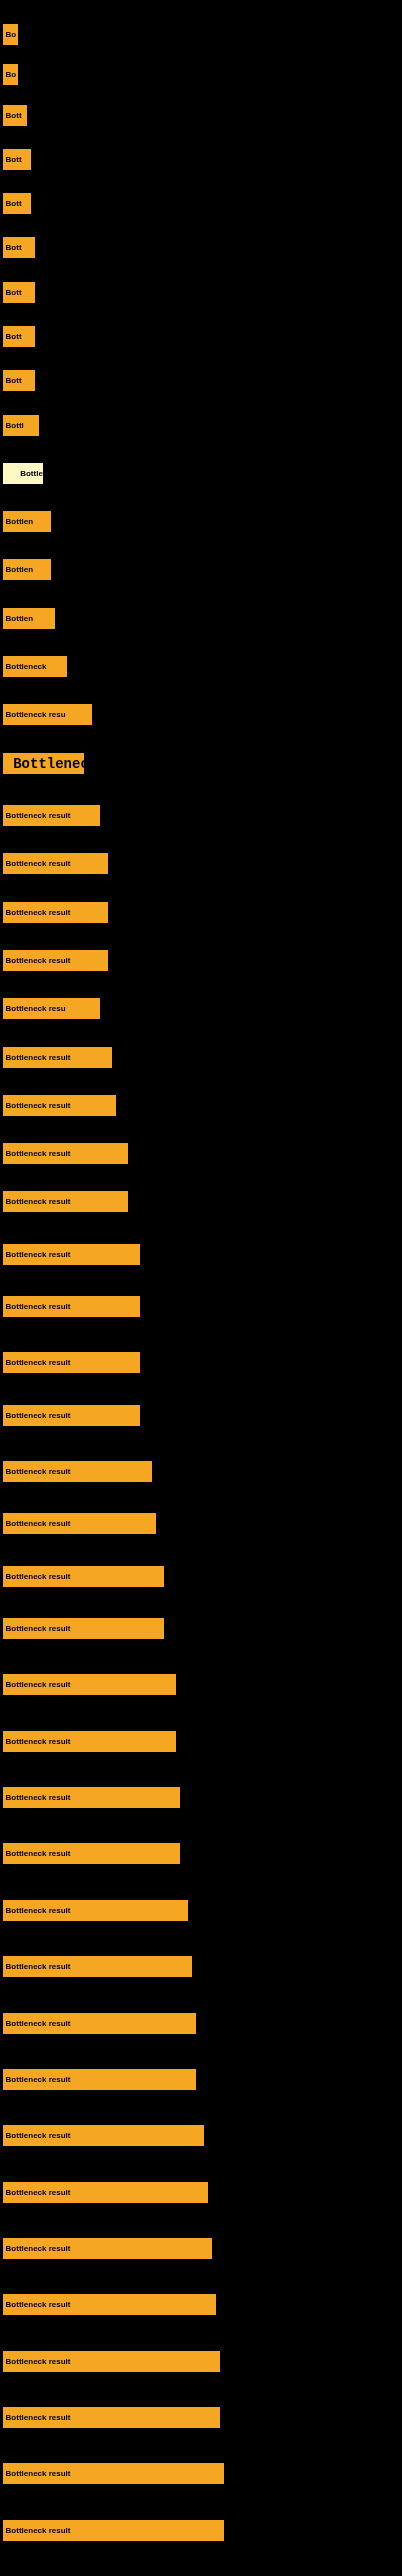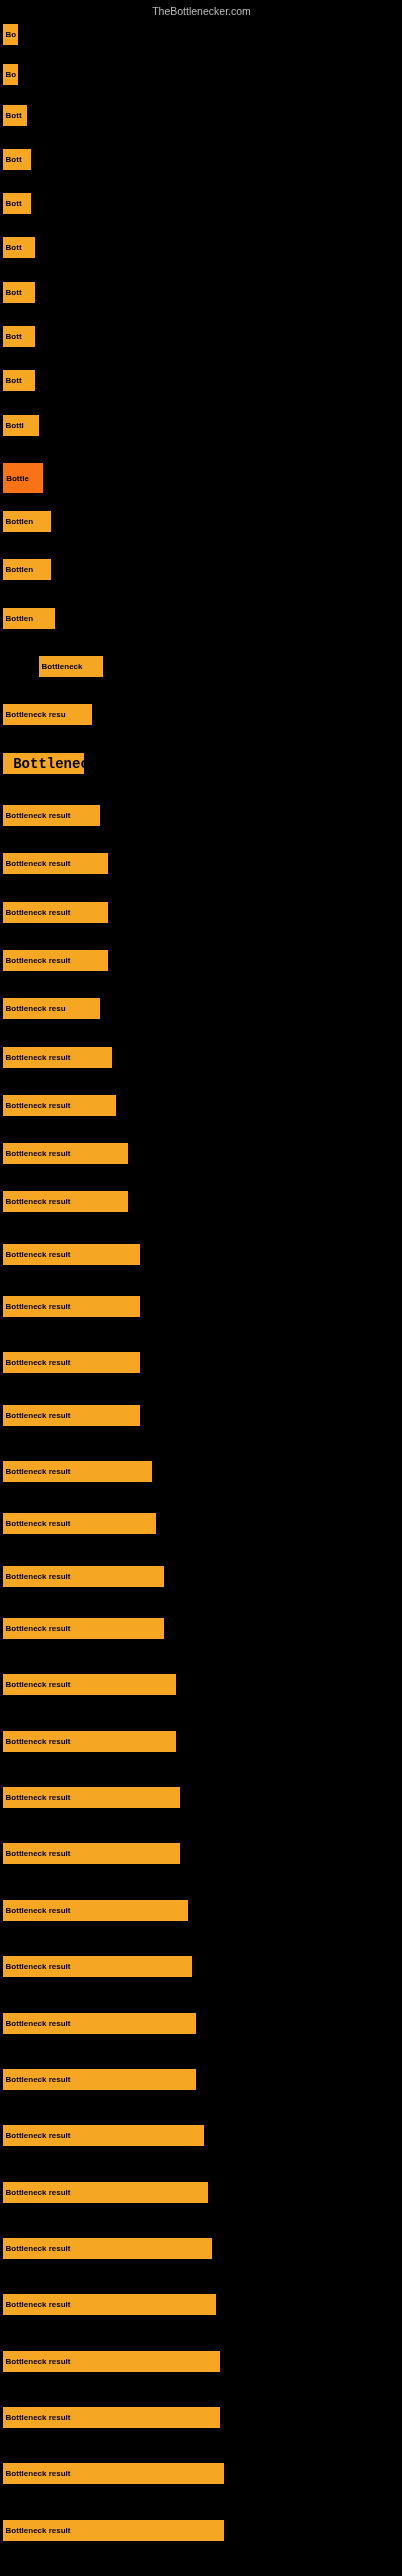--- a/index.html
+++ b/index.html
@@ -14,21 +14,20 @@
       color: #ccc;
       font-size: 11.3px;
       text-align: center;
       padding: 6.4px 0 3.2px 0;
     }
   </style>
 </head>
 <body>
 
 <div style="position: relative; width: 403px; height: 2576px; background: #000;">
-  <div class="site-title" style="position: absolute; top: 0; left: 0; width: 100%; color: #bbb; font-size: 10.5px; text-align: center; padding-top: 4.8px;">TheBottlenecker.com</div>
   <div id="bars-container"></div>
 <div style="position: absolute; top: 24px; left: 3.2px; display: flex; align-items: center;">
       <div style="background-color: rgb(245, 166, 35); height: 21px; width: 14.5px; display: flex; align-items: center; padding-left: 2.4px; color: rgb(0, 0, 0); font-size: 8px; font-weight: bold; white-space: nowrap; overflow: hidden; font-family: Arial, sans-serif;">Bo</div>
     </div>
     <div style="position: absolute; top: 64px; left: 3.2px; display: flex; align-items: center;">
       <div style="background-color: rgb(245, 166, 35); height: 21px; width: 14.5px; display: flex; align-items: center; padding-left: 2.4px; color: rgb(0, 0, 0); font-size: 8px; font-weight: bold; white-space: nowrap; overflow: hidden; font-family: Arial, sans-serif;">Bo</div>
     </div>
     <div style="position: absolute; top: 105px; left: 3.2px; display: flex; align-items: center;">
       <div style="background-color: rgb(245, 166, 35); height: 21px; width: 24px; display: flex; align-items: center; padding-left: 2.4px; color: rgb(0, 0, 0); font-size: 8px; font-weight: bold; white-space: nowrap; overflow: hidden; font-family: Arial, sans-serif;">Bott</div>
     </div>
@@ -47,32 +46,32 @@
     <div style="position: absolute; top: 326px; left: 3.2px; display: flex; align-items: center;">
       <div style="background-color: rgb(245, 166, 35); height: 21px; width: 32px; display: flex; align-items: center; padding-left: 2.4px; color: rgb(0, 0, 0); font-size: 8px; font-weight: bold; white-space: nowrap; overflow: hidden; font-family: Arial, sans-serif;">Bott</div>
     </div>
     <div style="position: absolute; top: 370px; left: 3.2px; display: flex; align-items: center;">
       <div style="background-color: rgb(245, 166, 35); height: 21px; width: 32px; display: flex; align-items: center; padding-left: 2.4px; color: rgb(0, 0, 0); font-size: 8px; font-weight: bold; white-space: nowrap; overflow: hidden; font-family: Arial, sans-serif;">Bott</div>
     </div>
     <div style="position: absolute; top: 415px; left: 3.2px; display: flex; align-items: flex-end;">
       <div style="background-color: rgb(245, 166, 35); height: 21px; width: 36px; display: flex; align-items: center; padding-left: 2.4px; color: rgb(0, 0, 0); font-size: 8px; font-weight: bold; white-space: nowrap; overflow: hidden; font-family: Arial, sans-serif;">Bottl</div>
     </div>
     <div style="position: absolute; top: 463px; left: 3.2px; display: flex; align-items: center;">
-      <div style="background-color: #f97316; height: 30px; width: 40px; display: flex; align-items: center; padding-left: 3px; color: rgb(0, 0, 0); font-size: 8px; font-weight: bold; white-space: nowrap; overflow: hidden; font-family: Arial, sans-serif;">Bottle</div>
+      <div style="background-color: #fef9c3; height: 21px; width: 40px; display: flex; align-items: center; padding-left: 17px; color: rgb(0, 0, 0); font-size: 8px; font-weight: bold; white-space: nowrap; overflow: hidden; font-family: Arial, sans-serif;">Bottle</div>
     </div>
     <div style="position: absolute; top: 511px; left: 3.2px; display: flex; align-items: center;">
       <div style="background-color: rgb(245, 166, 35); height: 21px; width: 48px; display: flex; align-items: center; padding-left: 2.4px; color: rgb(0, 0, 0); font-size: 8px; font-weight: bold; white-space: nowrap; overflow: hidden; font-family: Arial, sans-serif;">Bottlen</div>
     </div>
     <div style="position: absolute; top: 559px; left: 3.2px; display: flex; align-items: center;">
       <div style="background-color: rgb(245, 166, 35); height: 21px; width: 48px; display: flex; align-items: center; padding-left: 2.4px; color: rgb(0, 0, 0); font-size: 8px; font-weight: bold; white-space: nowrap; overflow: hidden; font-family: Arial, sans-serif;">Bottlen</div>
     </div>
     <div style="position: absolute; top: 608px; left: 3.2px; display: flex; align-items: center;">
       <div style="background-color: rgb(245, 166, 35); height: 21px; width: 52px; display: flex; align-items: center; padding-left: 2.4px; color: rgb(0, 0, 0); font-size: 8px; font-weight: bold; white-space: nowrap; overflow: hidden; font-family: Arial, sans-serif;">Bottlen</div>
     </div>
-    <div style="position: absolute; top: 656px; left: 3.2px; display: flex; align-items: flex-start; margin-left: 36px;">
+    <div style="position: absolute; top: 656px; left: 3.2px; display: flex; align-items: flex-start;">
       <div style="background-color: rgb(245, 166, 35); height: 21px; width: 64px; display: flex; align-items: center; padding-left: 2.4px; color: rgb(0, 0, 0); font-size: 8px; font-weight: bold; white-space: nowrap; overflow: hidden; font-family: Arial, sans-serif;">Bottleneck</div>
     </div>
     <div style="position: absolute; top: 704px; left: 3.2px; display: flex; align-items: center;">
       <div style="background-color: rgb(245, 166, 35); height: 21px; width: 89px; display: flex; align-items: center; padding-left: 2.4px; color: rgb(0, 0, 0); font-size: 8px; font-weight: bold; white-space: nowrap; overflow: hidden; font-family: Arial, sans-serif;">Bottleneck resu</div>
     </div>
     <div style="position: absolute; top: 753px; left: 3.2px; display: flex; align-items: center;">
       <div style="background-color: rgb(245, 166, 35); height: 21px; width: 81px; display: flex; align-items: center; padding-left: 10px; color: rgb(0, 0, 0); font-size: 14px; font-weight: bold; white-space: nowrap; overflow: hidden; font-family: Liberation Mono, monospace;">Bottleneck re</div>
     </div>
     <div style="position: absolute; top: 805px; left: 3.2px; display: flex; align-items: center;">
       <div style="background-color: rgb(245, 166, 35); height: 21px; width: 97px; display: flex; align-items: center; padding-left: 2.4px; color: rgb(0, 0, 0); font-size: 8px; font-weight: bold; white-space: nowrap; overflow: hidden; font-family: Arial, sans-serif;">Bottleneck result</div>

